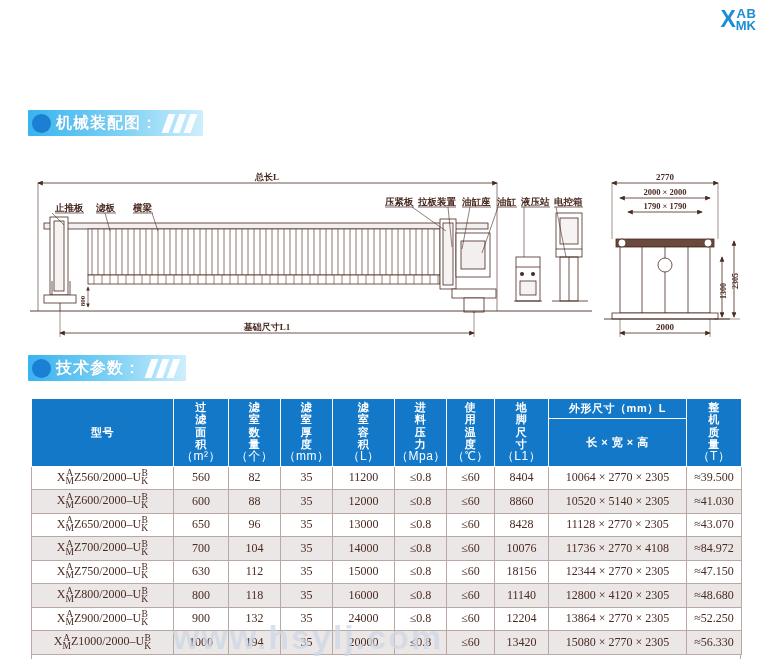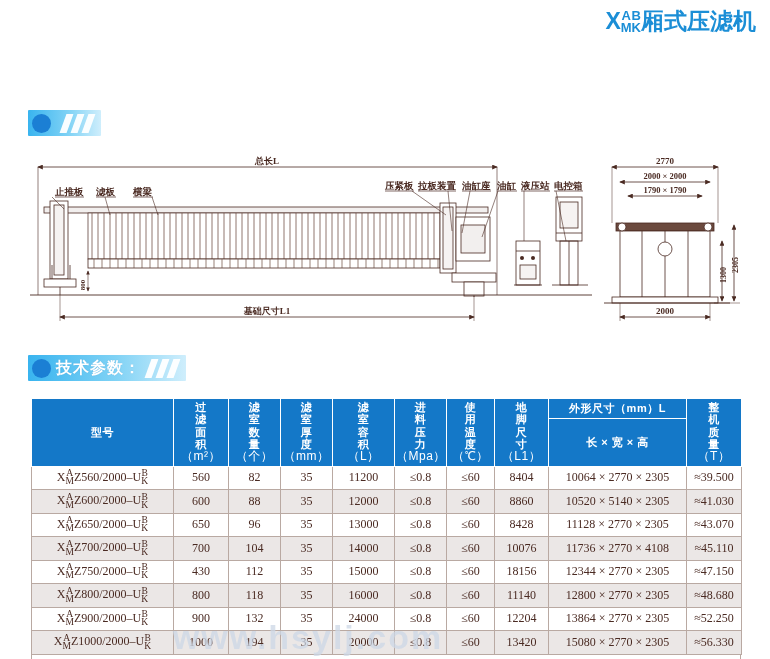--- a/index.html
+++ b/index.html
@@ -79,21 +79,21 @@
     width: 7px; height: 19px;
     background: #ffffff;
     transform: skewX(-20deg);
     margin-right: 4px;
     opacity: 0.95;
   }
 
   
   .drawing {
     position: absolute;
-    left: 0; top: 145px;
+    left: 0; top: 161px;
     width: 770px; height: 200px;
   }
   .drawing svg { display: block; }
 
   
   .spec-table-wrap {
     position: absolute;
     left: 31px; top: 398px;
     width: 710px;
   }
@@ -180,26 +180,27 @@
 </head>
 <body>
 
 <div class="page-title">
   <span>X</span><span class="stack">
       <span>A</span>
       <span>M</span>
     </span><span class="stack">
       <span>B</span>
       <span>K</span>
-    </span><span>厢式压滤机</span>
+    </span>
 </div>
 
 <div class="section-head" style="top:110px;">
   <div class="sh-band">
     <div class="sh-dot"></div>
+    <div class="sh-text">机械装配图：</div>
     <div class="sh-slashes">
         <i></i>
         <i></i>
         <i></i>
       </div>
   </div>
 </div>
 
 <div class="drawing">
 <svg width="770" height="200" viewBox="0 0 770 200" xmlns="http://www.w3.org/2000/svg">
@@ -573,31 +574,31 @@
               <span>K</span>
             </span></td>
           <td>700</td>
           <td>104</td>
           <td>35</td>
           <td>14000</td>
           <td>≤0.8</td>
           <td>≤60</td>
           <td>10076</td>
           <td>11736 × 2770 × 4108</td>
-          <td>≈45.110</td>
+          <td>≈84.972</td>
         </tr>
         <tr>
           <td class="model">X<span class="stk">
               <span>A</span>
               <span>M</span>
             </span>Z750/2000–U<span class="stk">
               <span>B</span>
               <span>K</span>
             </span></td>
-          <td>430</td>
+          <td>630</td>
           <td>112</td>
           <td>35</td>
           <td>15000</td>
           <td>≤0.8</td>
           <td>≤60</td>
           <td>18156</td>
           <td>12344 × 2770 × 2305</td>
           <td>≈47.150</td>
         </tr>
         <tr>
@@ -608,21 +609,21 @@
               <span>B</span>
               <span>K</span>
             </span></td>
           <td>800</td>
           <td>118</td>
           <td>35</td>
           <td>16000</td>
           <td>≤0.8</td>
           <td>≤60</td>
           <td>11140</td>
-          <td>12800 × 2770 × 2305</td>
+          <td>12800 × 4120 × 2305</td>
           <td>≈48.680</td>
         </tr>
         <tr>
           <td class="model">X<span class="stk">
               <span>A</span>
               <span>M</span>
             </span>Z900/2000–U<span class="stk">
               <span>B</span>
               <span>K</span>
             </span></td>

